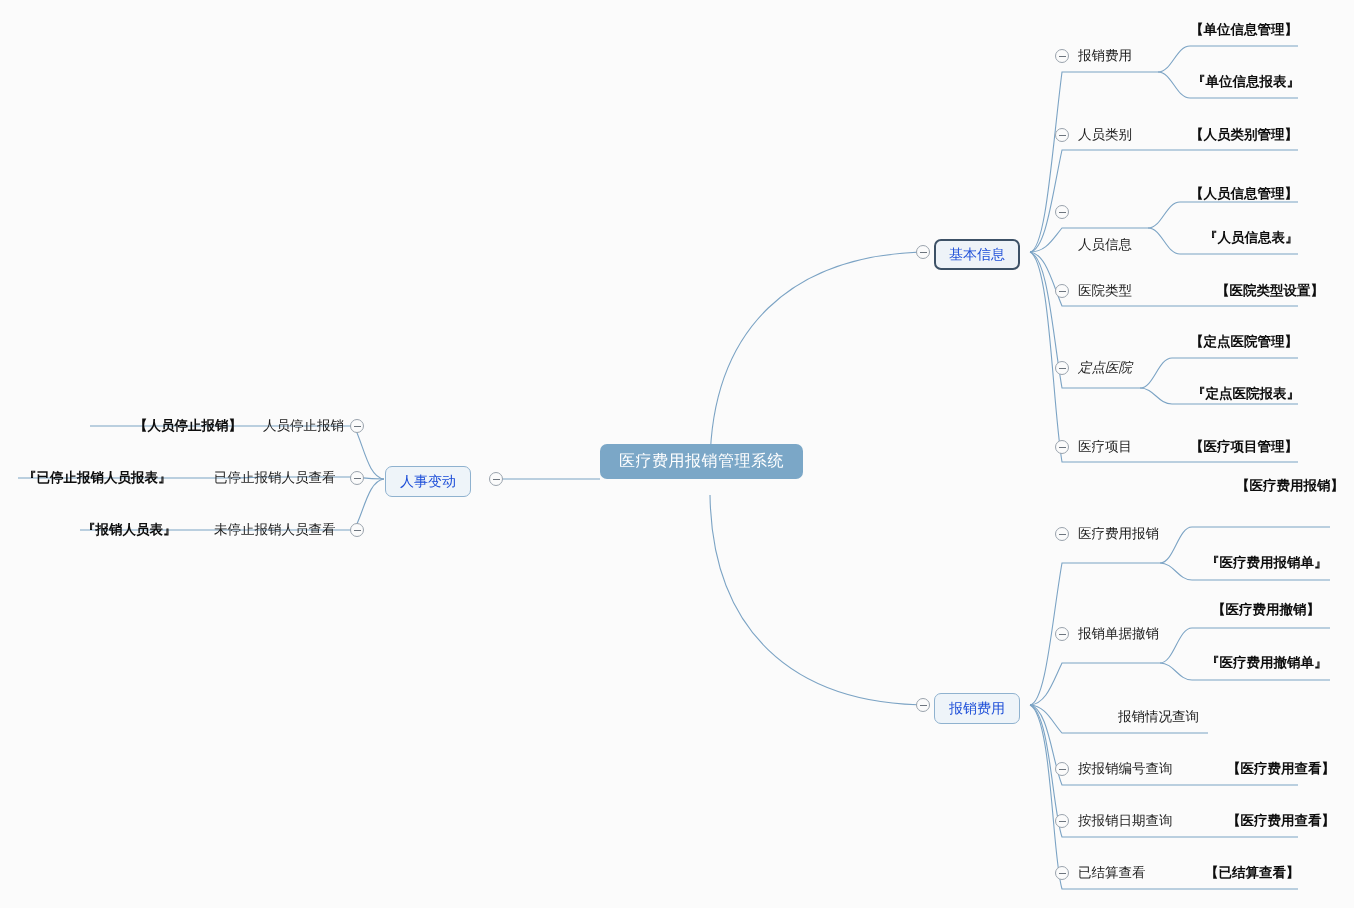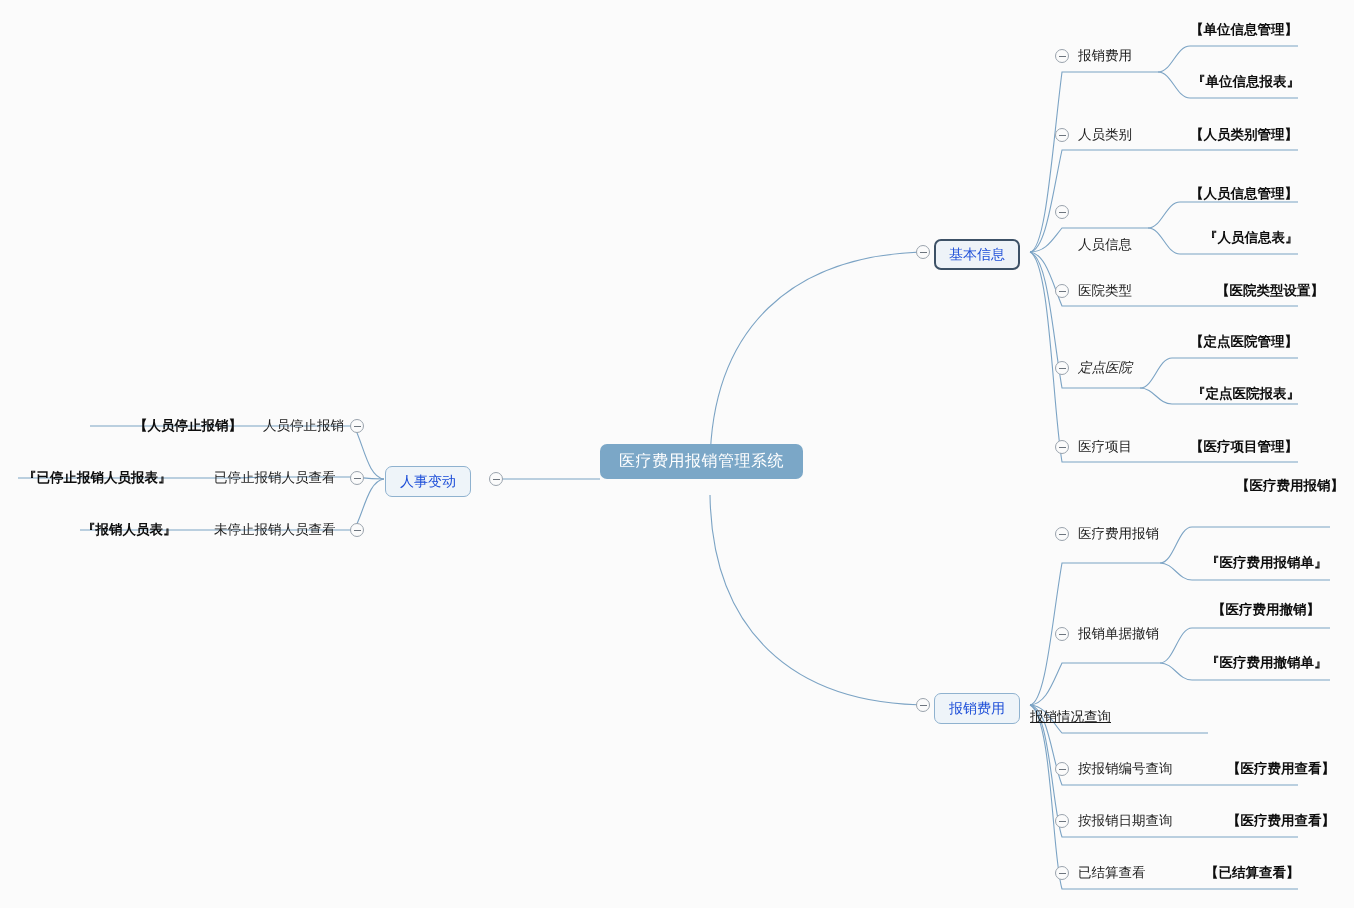--- a/index.html
+++ b/index.html
@@ -200,21 +200,21 @@
   <div class="toggle" style="left:1055px; top:527px;"></div>
   <div class="sub-label" style="left:1078px; top:527px;">医疗费用报销</div>
   <div class="leaf-label" style="left:1212px; top:479px;margin-left:24px;">【医疗费用报销】</div>
   <div class="leaf-label" style="left:1206px; top:556px;">『医疗费用报销单』</div>
 
   <div class="toggle" style="left:1055px; top:627px;"></div>
   <div class="sub-label" style="left:1078px; top:627px;">报销单据撤销</div>
   <div class="leaf-label" style="left:1212px; top:603px;">【医疗费用撤销】</div>
   <div class="leaf-label" style="left:1206px; top:656px;">『医疗费用撤销单』</div>
 
-  <div class="sub-label" style="left:1030px; top:710px;text-decoration:underline;">报销情况查询</div>
+  <div class="sub-label" style="left:1118px; top:710px;">报销情况查询</div>
 
   <div class="toggle" style="left:1055px; top:762px;"></div>
   <div class="sub-label" style="left:1078px; top:762px;">按报销编号查询</div>
   <div class="leaf-label" style="left:1227px; top:762px;">【医疗费用查看】</div>
 
   <div class="toggle" style="left:1055px; top:814px;"></div>
   <div class="sub-label" style="left:1078px; top:814px;">按报销日期查询</div>
   <div class="leaf-label" style="left:1227px; top:814px;">【医疗费用查看】</div>
 
   <div class="toggle" style="left:1055px; top:866px;"></div>

